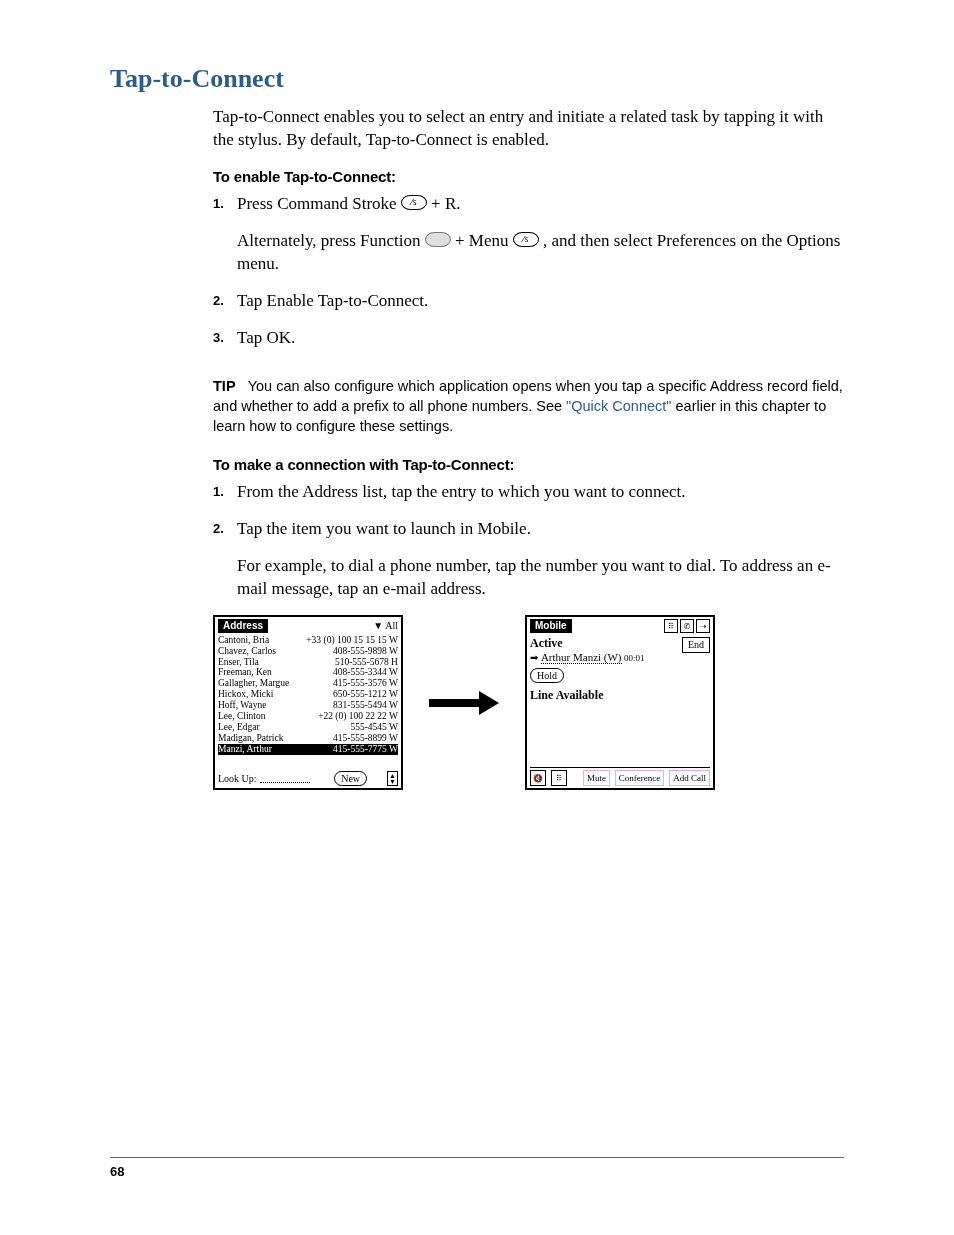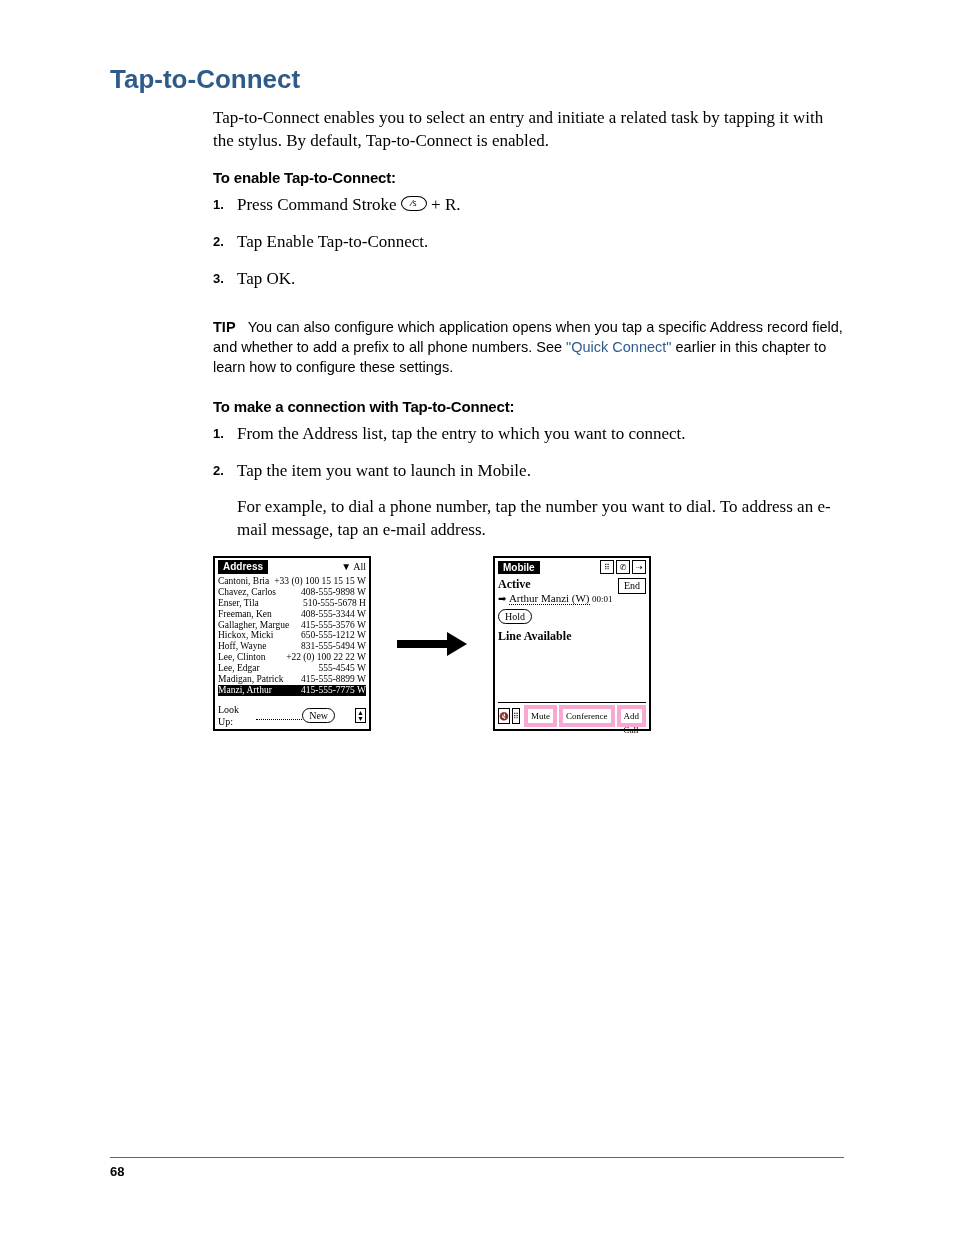--- a/index.html
+++ b/index.html
@@ -17,21 +17,21 @@
   }
   .header-line {
     font-family: Arial, Helvetica, sans-serif;
     font-size: 12px;
     color: #333;
     border-bottom: 1px solid #666;
     padding-bottom: 6px;
     margin-bottom: 36px;
   }
   .section-title {
-    font-family: Liberation Sans, sans-serif;
+    font-family: Liberation Serif, serif;
     color: #2f5b8b;
     font-size: 26px;
     margin: 0 0 12px 0;
     letter-spacing: 0px;
   }
   .left-indent {
     margin-left: 103px;
     margin-top: 5px;
   }
   .body-text {
@@ -97,21 +97,21 @@
   .tip-block .tip-label { font-weight: bold; }
   .tip-block .link { color: #2f5b8b; }
   .figures {
     display: flex;
     align-items: center;
     gap: 26px;
     margin-top: 8px;
   }
   .device-frame {
     border: 2px solid #000;
-    width: 158px;
+    width: 190px;
     height: 175px;
     background: #fff;
     font-family: "Comic Sans MS", "Segoe Script", cursive;
     font-size: 10px;
     line-height: 1.15;
     box-sizing: border-box;
     padding: 2px 3px;
     display: flex;
     flex-direction: column;
     justify-content: flex-start;
@@ -248,21 +248,21 @@
   .mobile-footer .icon-sq {
     border: 1px solid #000;
     width: 14px;
     height: 14px;
     font-size: 8px;
     display: flex;
     align-items: center;
     justify-content: center;
   }
   .mobile-footer .fbtn {
-    border: 4px solid #f9a8d4;
+    border: 1px solid #f9a8d4;
     font-family: "Comic Sans MS", cursive;
     font-size: 9px;
     padding: 0 3px;
     height: 14px;
     line-height: 14px;
   }
   .updown {
     display: inline-flex;
     flex-direction: column;
     font-size: 7px;
@@ -306,20 +306,27 @@
 
     <div class="step-row">
       <div class="step-num">1.</div>
       <div class="step-text">
         <span>Press Command Stroke </span>
         <span class="glyph-oval">⁄ꜱ</span>
         <span> + R.</span>
       </div>
     </div>
 
+    <div class="indent-after-step">
+      <span>Alternately, press Function </span>
+      <span class="glyph-oval blank"></span>
+      <span> + Menu </span>
+      <span class="glyph-oval">⁄ꜱ</span>
+      <span>, and then select Preferences on the Options menu.</span>
+    </div>
 
     <div class="step-row">
       <div class="step-num">2.</div>
       <div class="step-text">Tap Enable Tap-to-Connect.</div>
     </div>
 
     <div class="step-row">
       <div class="step-num">3.</div>
       <div class="step-text">Tap OK.</div>
     </div>

